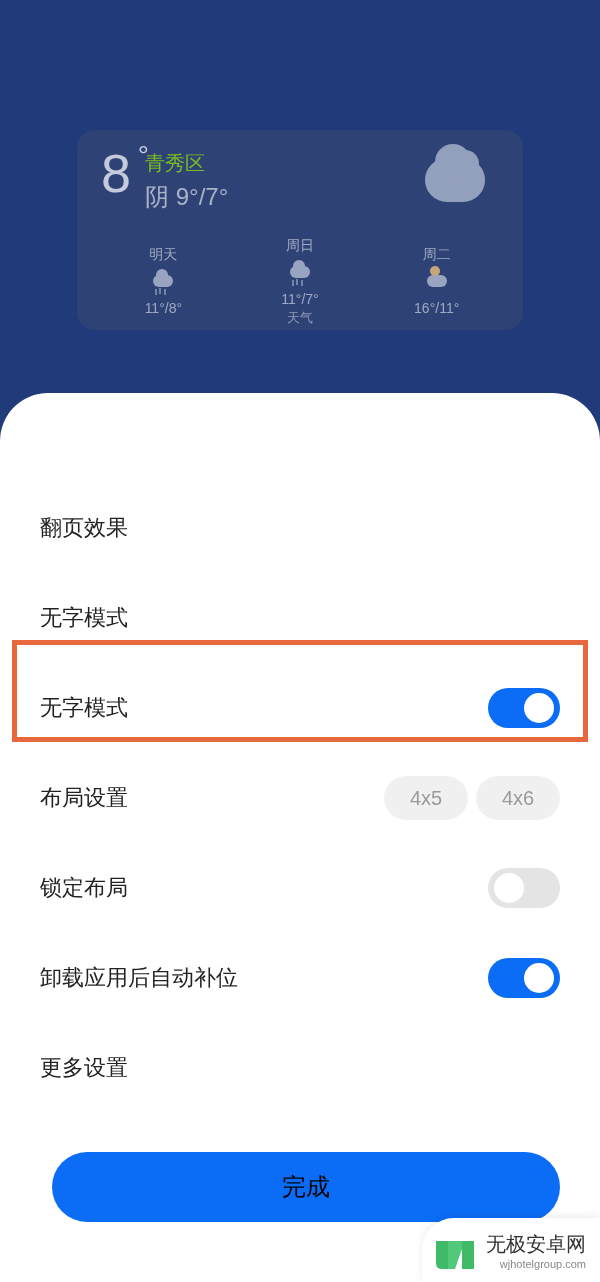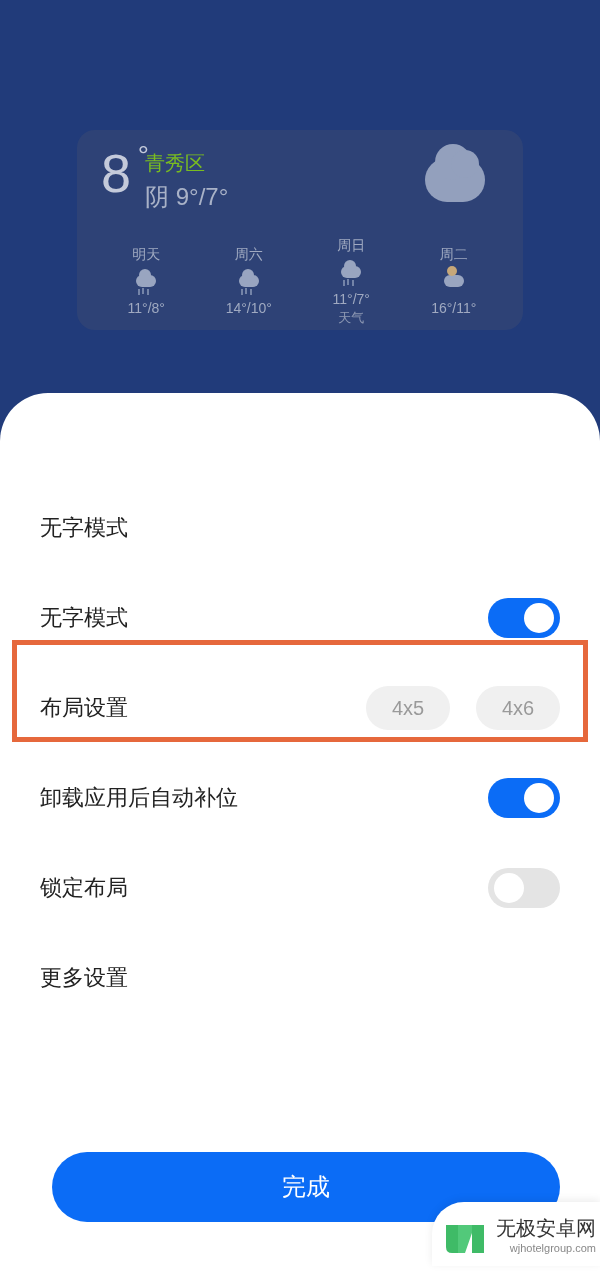--- a/index.html
+++ b/index.html
@@ -144,53 +144,53 @@
       width: 30px; height: 30px;
       background: #fff;
       border-radius: 50%;
       top: 5px;
     }
     .toggle.on { background: #0b6cf6; }
     .toggle.on .knob { right: 6px; }
     .toggle.off { background: #e4e4e4; }
     .toggle.off .knob { left: 6px; }
 
-    .layout-options { display:flex; gap: 26px; }
+    .layout-options { display:flex; gap: 8px; }
     .layout-chip {
       width: 84px; height: 44px;
       border-radius: 22px;
       background: #f0f0f0;
       color: #9a9a9a;
       font-size: 20px;
       display:flex; align-items:center; justify-content:center;
       cursor:pointer;
     }
 
     .done-button {
       position: absolute;
       left: 52px; right: 40px;
       bottom: 60px;
       height: 70px;
       background: #0b6cf6;
       border-radius: 35px;
-      color: #ffffff;
+      color: #000000;
       font-size: 24px;
       display:flex; align-items:center; justify-content:center;
       cursor:pointer;
       border:none;
     }
 
     .watermark {
       position: absolute;
-      right: 0; bottom: 16px;
+      right: 0; bottom: 0;
       height: 64px;
       background: #fff;
       border-radius: 32px 0 0 0;
       display:flex; align-items:center;
-      padding: 0 4px 0 10px;
+      padding: 0 14px 0 10px;
       box-shadow: 0 -2px 8px rgba(0,0,0,0.08);
       z-index: 100;
     }
     .wm-logo {
       width: 46px; height: 46px;
       position: relative;
     }
     .wm-text { margin-left: 8px; }
     .wm-title { font-size: 20px; color: #333; font-weight:500; }
     .wm-url { font-size: 11px; color: #888; text-align:right; }
@@ -210,28 +210,20 @@
     <div class="forecast-row">
       <div class="forecast-item">
         <div class="day">明天</div>
         <div class="ficon">
             <div class="mini-cloud rain"></div>
           </div>
         <div class="temps">11°/8°</div>
         <div class="sub"></div>
       </div>
       <div class="forecast-item">
-        <div class="day">周六</div>
-        <div class="ficon">
-            <div class="mini-cloud rain"></div>
-          </div>
-        <div class="temps">14°/10°</div>
-        <div class="sub"></div>
-      </div>
-      <div class="forecast-item">
         <div class="day">周日</div>
         <div class="ficon">
             <div class="mini-cloud rain"></div>
           </div>
         <div class="temps">11°/7°</div>
         <div class="sub">天气</div>
       </div>
       <div class="forecast-item">
         <div class="day">周二</div>
         <div class="ficon">
@@ -242,20 +234,23 @@
       </div>
     </div>
   </div>
   <div class="weather-big-icon">
       <div class="big-cloud"></div>
     </div>
 </div>
 
 <div class="settings-sheet">
 
+  <div class="row">
+    <div class="row-label">翻页效果</div>
+  </div>
 
   <div class="row">
     <div class="row-label">无字模式</div>
   </div>
 
   <div class="row">
     <div class="row-label">无字模式</div>
     <div class="toggle on">
         <div class="knob"></div>
       </div>
@@ -263,29 +258,29 @@
 
   <div class="row">
     <div class="row-label">布局设置</div>
     <div class="layout-options">
       <div class="layout-chip">4x5</div>
       <div class="layout-chip">4x6</div>
     </div>
   </div>
 
   <div class="row">
+    <div class="row-label">锁定布局</div>
+    <div class="toggle off">
+        <div class="knob"></div>
+      </div>
+  </div>
+
+  <div class="row">
     <div class="row-label">卸载应用后自动补位</div>
     <div class="toggle on">
-        <div class="knob"></div>
-      </div>
-  </div>
-
-  <div class="row">
-    <div class="row-label">锁定布局</div>
-    <div class="toggle off">
         <div class="knob"></div>
       </div>
   </div>
 
   <div class="row">
     <div class="row-label">更多设置</div>
   </div>
 
   <button class="done-button">完成</button>
 </div>

